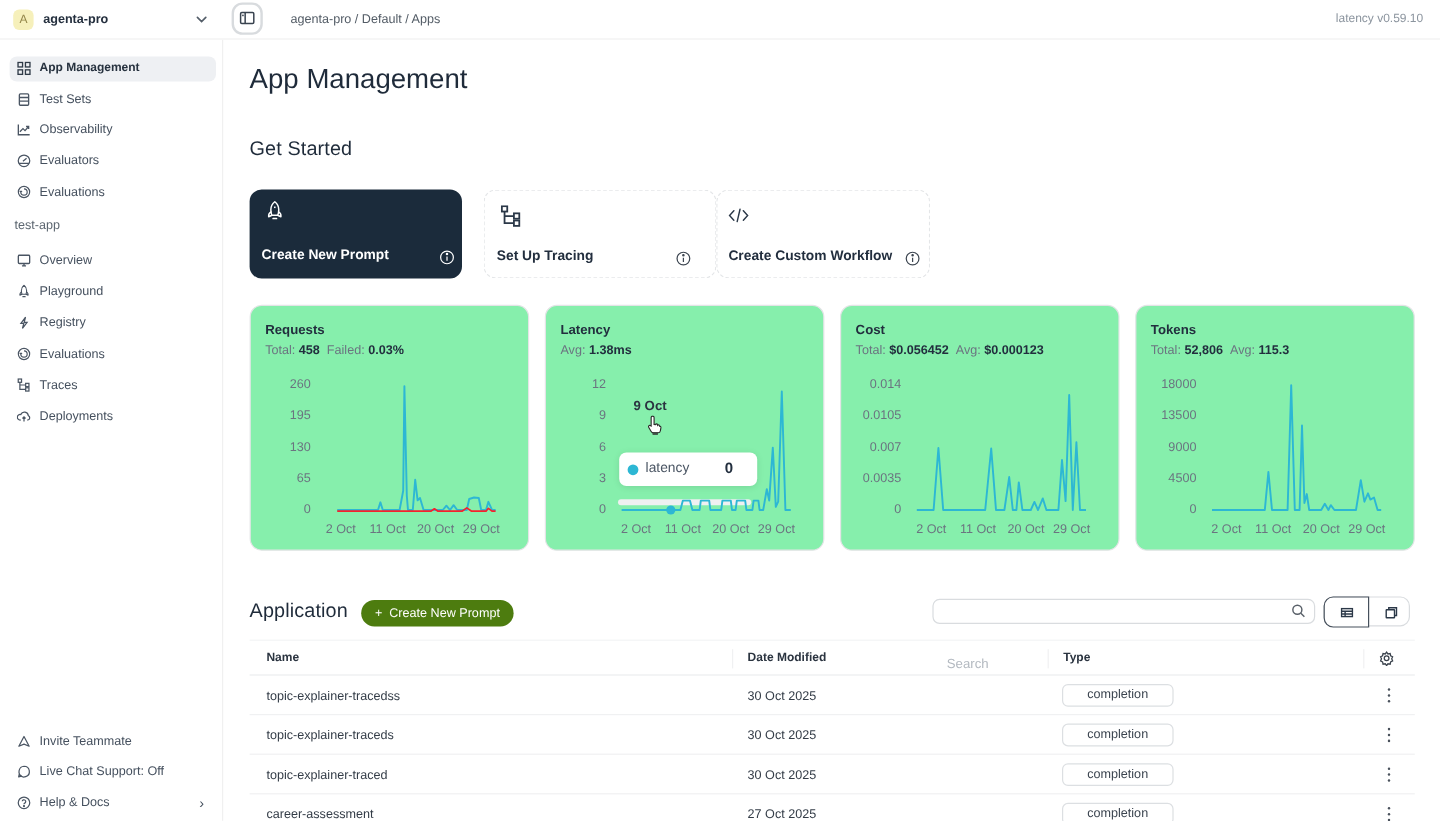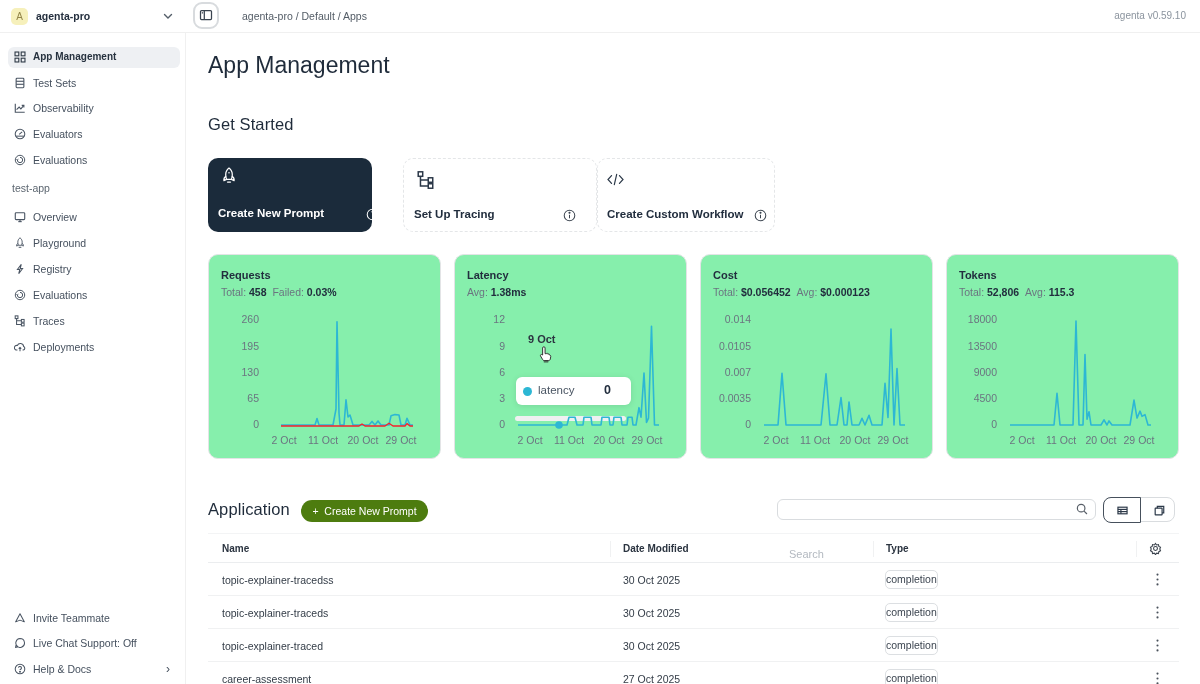--- a/index.html
+++ b/index.html
@@ -30,21 +30,21 @@
 .sarrow { position:absolute; left:158px; top:3px; font-size:12px; color:#45505e; }
 
 #main { position:absolute; left:187px; top:33px; width:1013px; height:651px; background:#fff; }
 h1 { position:absolute; left:21px; top:19px; font-size:23px; font-weight:normal; color:#1f2b3a; }
 .h2 { position:absolute; font-size:16.5px; font-weight:normal; color:#1f2b3a; letter-spacing:0.1px; }
 
 .gcard { position:absolute; top:125px; height:74px; border-radius:10px; }
 .gcard .ic { position:absolute; left:13px; top:12px; }
 .gcard .tt { position:absolute; left:10px; top:49px; font-size:11.5px; font-weight:bold; }
 .gcard .info { position:absolute; top:50px; width:13px; height:13px; }
-#gc1 { left:21px; width:164px; background:#1b2b3b; color:#fff; }
+#gc1 { left:21px; width:177px; background:#1b2b3b; color:#fff; }
 #gc2 { left:216px; width:194px; border:1px dashed #e4e6e8; color:#222e3e; }
 #gc3 { left:410px; width:178px; border:1px dashed #e4e6e8; color:#222e3e; }
 
 .ccard { position:absolute; top:221px; width:233px; height:205px;
   border:1px solid #e3e4e6; border-radius:10px; background:#86efac; }
 .ccard .ct { position:absolute; left:12px; top:14px; font-size:11px; font-weight:bold; color:#222e3e;}
 .ccard .cs { position:absolute; left:12px; top:31px; font-size:10.5px; color:#6b7480; }
 .ccard .cs b { color:#222e3e; }
 .ccard svg.plot { position:absolute; left:0; top:0; }
 
@@ -63,42 +63,42 @@
 
 #table { position:absolute; left:21px; top:500px; width:971px; }
 .thead { position:relative; height:30px; border-top:1px solid #f3f4f5; border-bottom:1px solid #ebedef; font-size:10px; font-weight:bold; color:#2b3440; }
 .trow { position:relative; height:33px; border-bottom:1px solid #f0f1f2; font-size:10.5px; color:#333c47; }
 .c1 { position:absolute; left:14px; top:9px; }
 .trow .c1 { top:11px; }
 .c2 { position:absolute; left:415px; top:9px; }
 .trow .c2 { top:11px; }
 .c3 { position:absolute; left:678px; top:9px; }
 .pill { position:absolute; left:677px; top:7px; height:19px; line-height:17px;
-  padding:0 0; border:1px solid #dcdfe2; border-radius:5px; font-size:10.5px; color:#3c4550; }
+  padding:0 20px; border:1px solid #dcdfe2; border-radius:5px; font-size:10.5px; color:#3c4550; }
 .dots { position:absolute; left:948px; top:10px; }
 .vline { position:absolute; top:7px; width:1px; height:16px; background:#f0f1f2; }
 </style>
 </head>
 <body>
 
 <div id="topbar">
   <div id="avatar">A</div>
   <div id="orgname">agenta-pro</div>
   <svg id="chev" viewBox="0 0 12 12">
       <path d="M2.5 4.5 L6 8 L9.5 4.5" fill="none" stroke="#545e69" stroke-width="1.4" stroke-linecap="round"></path>
     </svg>
   <div id="toggle">
     <svg width="22" height="22" viewBox="0 0 22 22" style="display:block">
       <rect x="5.5" y="6.5" width="11" height="9" rx="1" fill="none" stroke="#39434f" stroke-width="1.25"></rect>
       <line x1="9.3" y1="6.5" x2="9.3" y2="15.5" stroke="#39434f" stroke-width="1.25"></line>
       <rect x="6.8" y="8.2" width="1.3" height="1.3" fill="#39434f"></rect>
     </svg>
   </div>
   <div id="crumbs">agenta-pro / Default / Apps</div>
-  <div id="version">agenta v0.59.10</div>
+  <div id="version">latency v0.59.10</div>
 </div>
 
 <div id="sidebar">
   <div class="sitem active" style="top:14px;">
     <svg width="13" height="13" viewBox="0 0 14 14">
         <g fill="none" stroke="#303b48" stroke-width="1.3">
           <rect x="1.2" y="1.2" width="4.4" height="4.4"></rect>
           <rect x="8.4" y="1.2" width="4.4" height="4.4"></rect>
           <rect x="1.2" y="8.4" width="4.4" height="4.4"></rect>
           <rect x="8.4" y="8.4" width="4.4" height="4.4"></rect>

